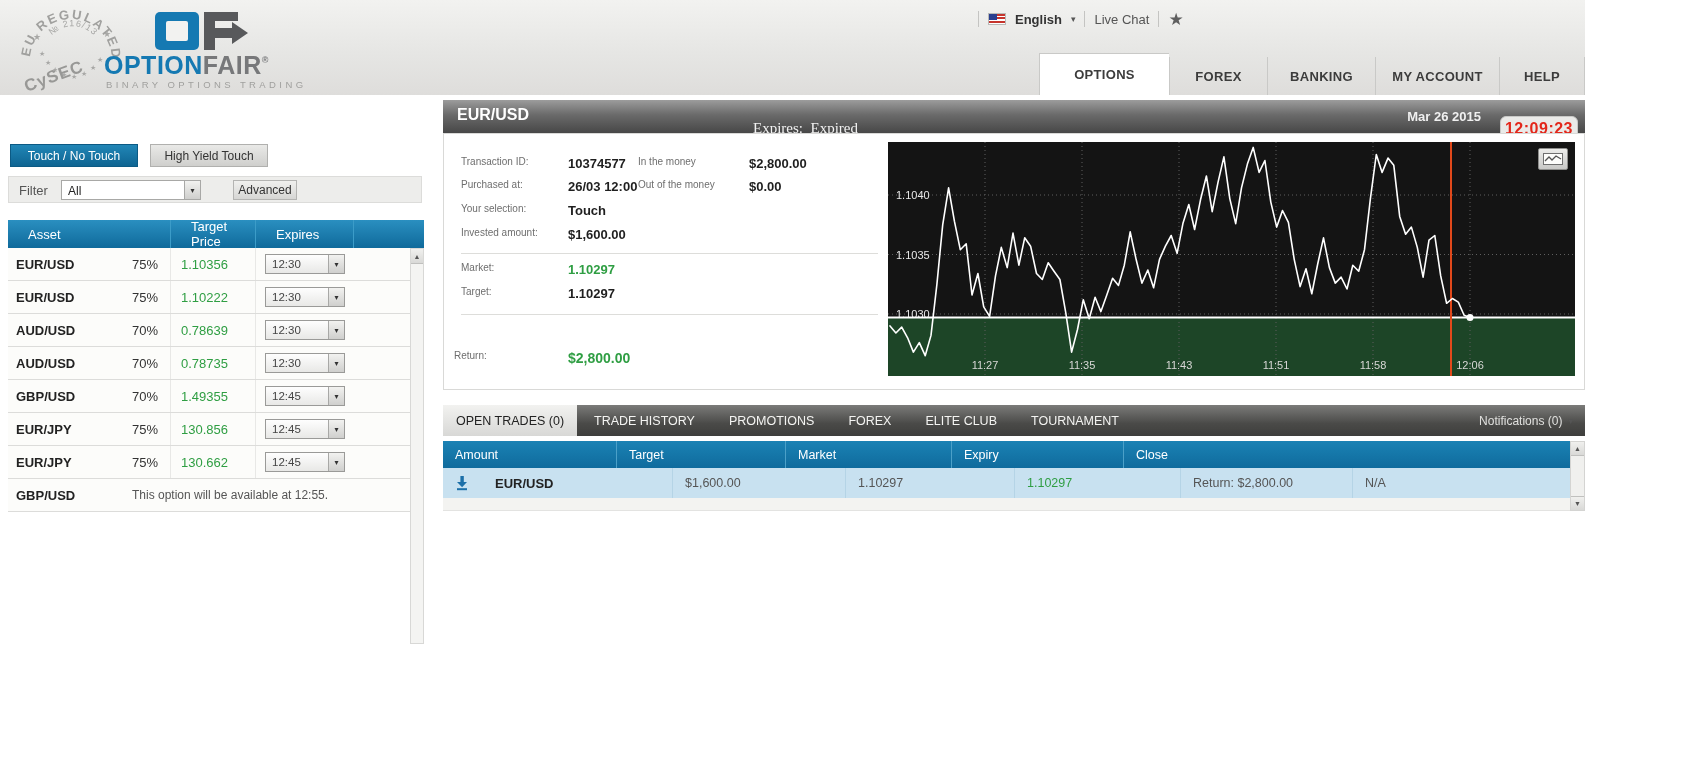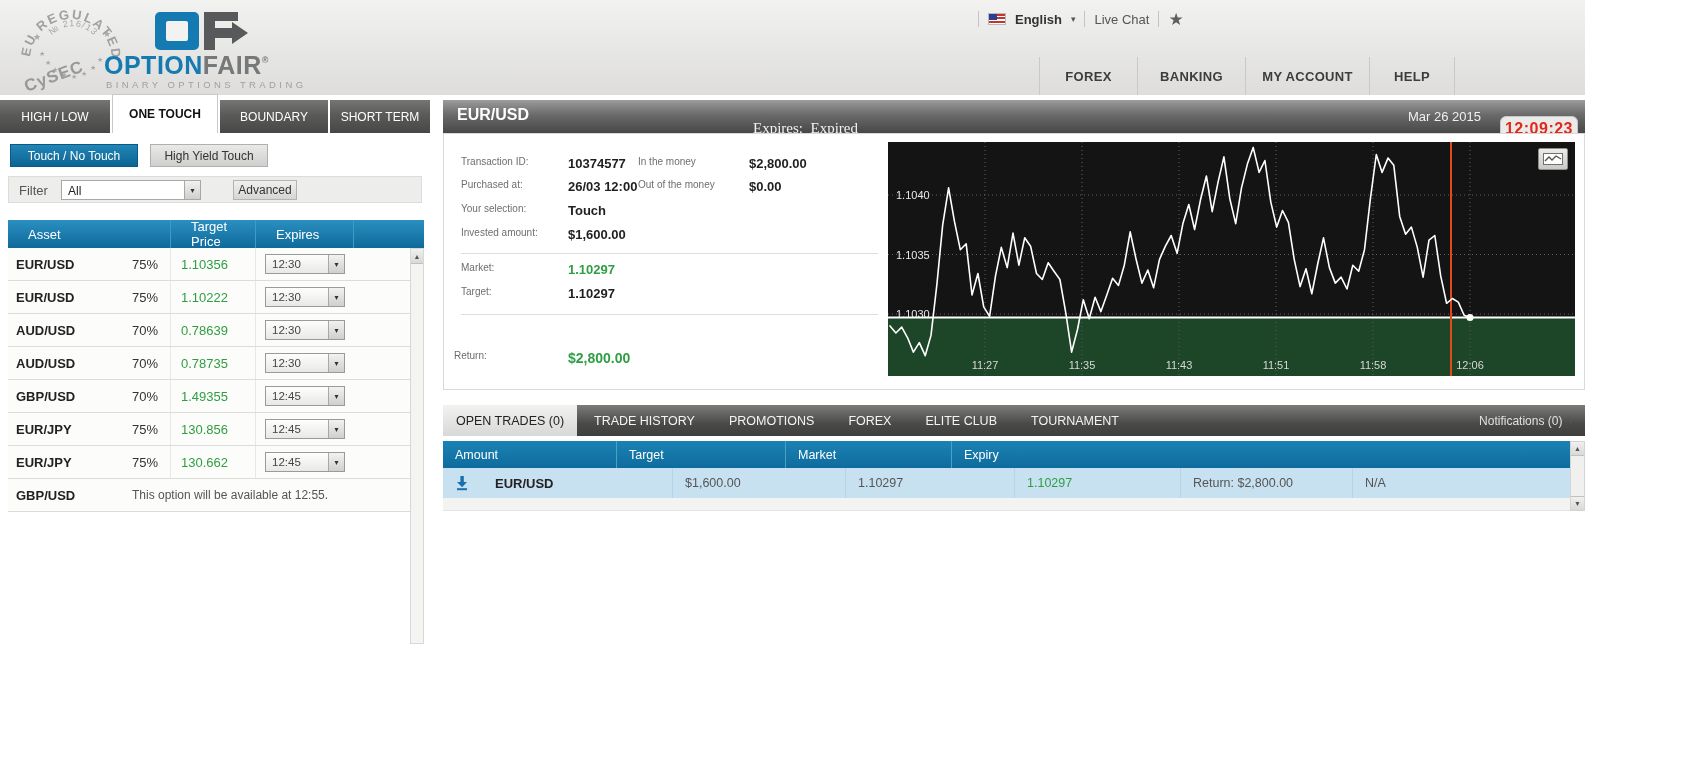--- a/index.html
+++ b/index.html
@@ -75,21 +75,21 @@
     background:#f4f4f2; border:1px solid #d8d8d6; }
   .scroll-btn { width:100%; height:15px; background:linear-gradient(180deg,#f0f0ee,#d9d9d7);
     border-bottom:1px solid #c0c0be; font-size:7px; color:#555; display:flex; align-items:center; justify-content:center; cursor:pointer; }
 
   
   .instrument-bar { left:443px; top:100px; width:1142px; height:33px;
     background:linear-gradient(180deg,#9c9c9c 0%,#6a6a6a 45%,#474747 100%); }
   .inst-name { position:absolute; left:14px; top:6px; font-size:16px; font-weight:bold; color:#fff; }
   .inst-exp { position:absolute; left:310px; top:20px; font-size:15px; color:#f2f2f2;
     font-family:"Liberation Serif", serif; }
-  .inst-date { position:absolute; right:104px; top:9px; font-size:13px; color:#f0f0f0; }
+  .inst-date { position:absolute; right:104px; top:9px; font-size:13px; color:#f0f0f0;font-weight:bold; }
   .clock { position:absolute; right:7px; top:16px; width:78px; height:25px; background:#eaeae8;
     border:1px solid #c8c8c6; border-radius:6px; color:#e3261a; font-weight:bold; font-size:16px;
     display:flex; align-items:center; justify-content:center; letter-spacing:.5px; }
 
   .trade-area { left:443px; top:133px; width:1142px; height:257px; background:#fff; border:1px solid #d9d9d7; }
   .d-label { position:absolute; font-size:10px; color:#6e6e6e; }
   .d-value { position:absolute; font-size:13px; font-weight:bold; color:#1f1f1f; }
   .d-green { color:#2f9e43; }
   .d-sep { position:absolute; left:17px; width:417px; height:1px; background:#ddddda; }
 
@@ -175,34 +175,29 @@
         </span>
       <span class="lang-label">English</span>
       <span class="caret">▾</span>
       <span class="util-sep"></span>
       <span class="livechat">Live Chat</span>
       <span class="util-sep"></span>
       <span class="star">★</span>
     </div>
 
     <div class="abs nav-tabs">
+      <div class="nav-tab active" style="width:130px">OPTIONS</div>
       <div class="nav-tab" style="width:98px">FOREX</div>
       <div class="nav-tab" style="width:108px">BANKING</div>
       <div class="nav-tab" style="width:124px">MY ACCOUNT</div>
       <div class="nav-tab" style="width:86px">HELP</div>
     </div>
   </div>
 
   <div class="abs left-panel">
-    <div class="opt-tabs">
-      <div class="opt-tab" style="width:110px">HIGH / LOW</div>
-      <div class="opt-tab active" style="width:106px">ONE TOUCH</div>
-      <div class="opt-tab" style="width:108px">BOUNDARY</div>
-      <div class="opt-tab" style="width:100px">SHORT TERM</div>
-    </div>
 
     <div class="touch-row">
       <div class="btn-blue">Touch / No Touch</div>
       <div class="btn-gray">High Yield Touch</div>
     </div>
 
     <div class="filter-box">
       <span class="filter-label">Filter</span>
       <div class="select">
         <span class="sel-text">All</span>
@@ -408,20 +403,21 @@
       <span class="caret">▾</span>
     </div>
   </div>
 
   <div class="abs trades">
     <div class="tr-header">
       <div class="tr-h" style="width:173px">Amount</div>
       <div class="tr-h" style="width:169px">Target</div>
       <div class="tr-h" style="width:166px">Market</div>
       <div class="tr-h" style="width:172px">Expiry</div>
+      <div class="tr-h" style="width:218px">Close</div>
     </div>
     <div class="tr-row">
       <div class="tr-c" style="width:229px;padding-left:6px">
         <span class="dl-box">
           <svg width="16" height="16" viewBox="0 0 16 16">
             <rect x="6.4" y="1" width="3.4" height="6.5" fill="#1b6fa8"></rect>
             <polygon points="3,7 13,7 8.1,12.2" fill="#1b6fa8"></polygon>
             <rect x="3" y="13.2" width="10" height="2" fill="#1b6fa8"></rect>
           </svg>
         </span>

